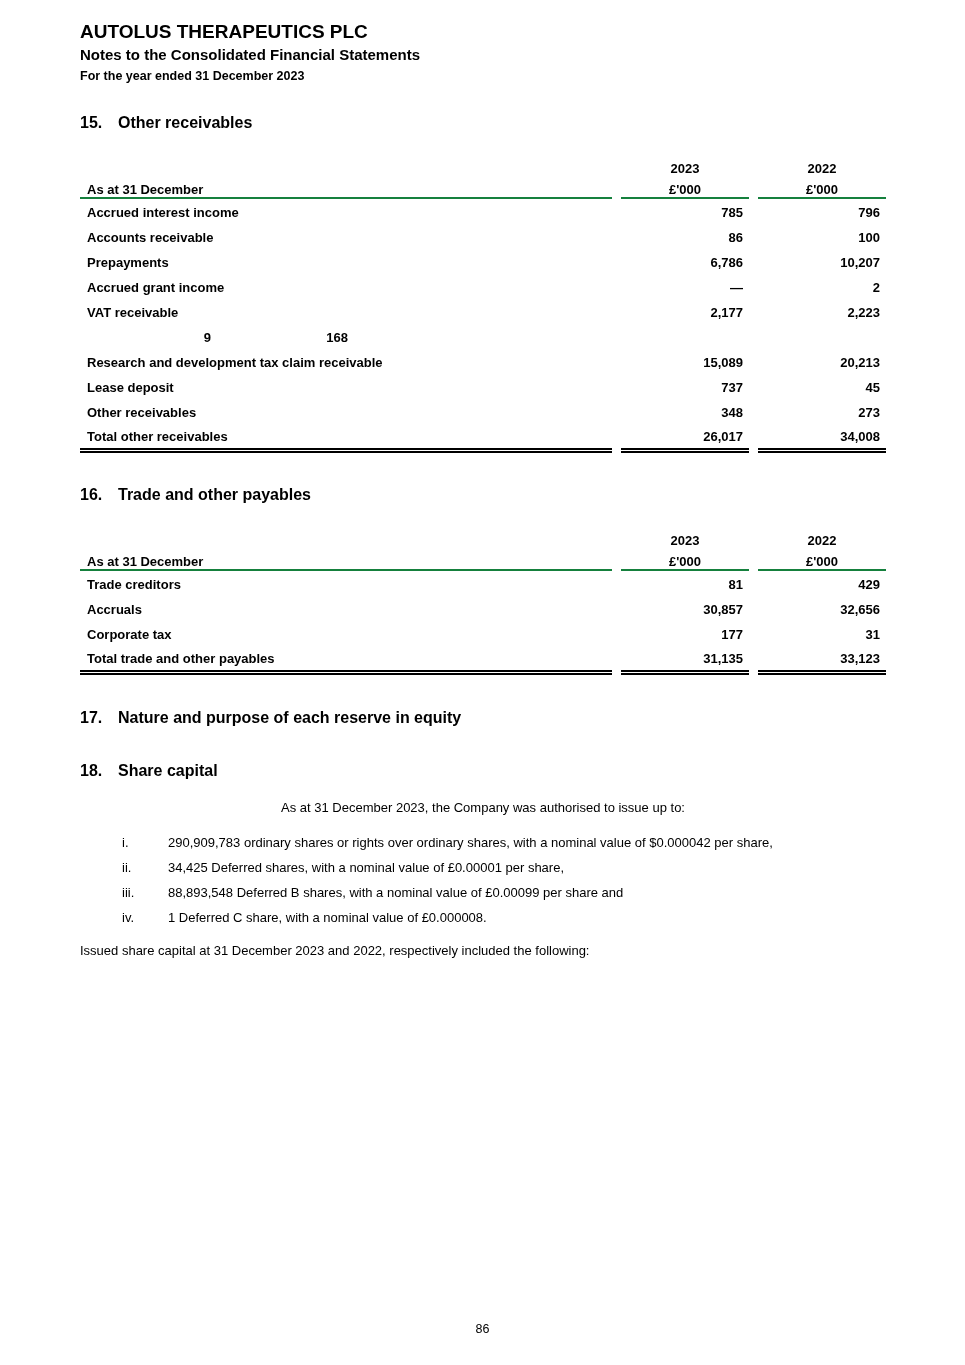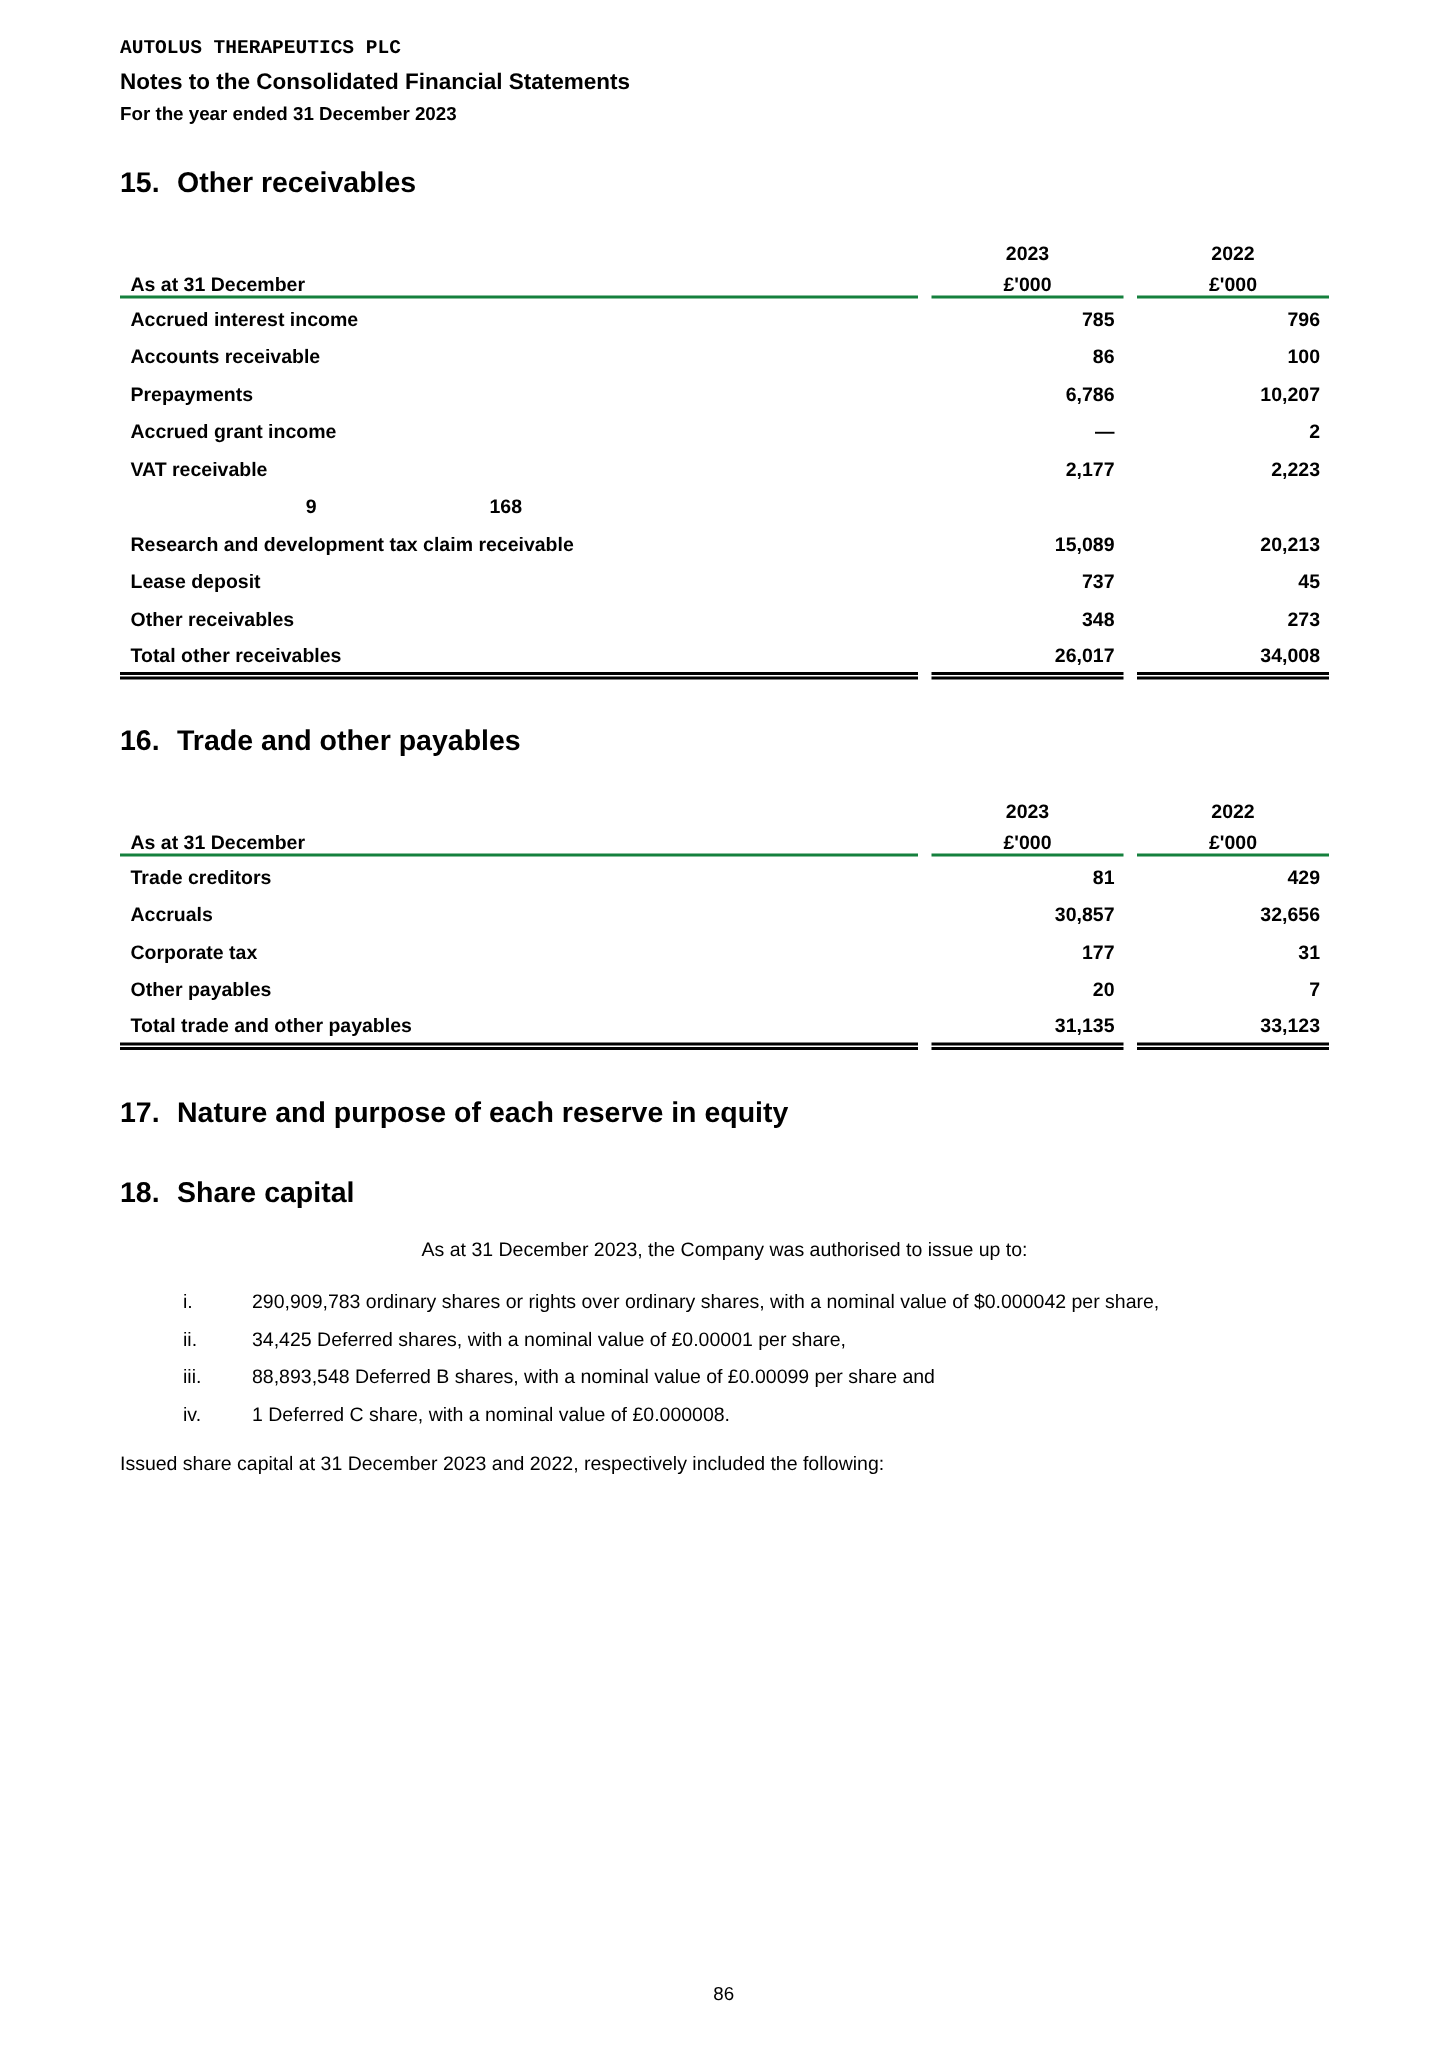--- a/index.html
+++ b/index.html
@@ -13,42 +13,41 @@
     font-size: 13px;
     overflow: hidden;
   }
   .content {
     position: absolute;
     left: 80px;
     top: 20px;
     width: 806px;
   }
   .company-name {
-    font-size: 13px;
+    font-size: 19px;
     font-weight: bold;
     margin: 0;
     line-height: 23px;
-    font-family: Liberation Mono, monospace;
   }
   .doc-title {
     font-size: 15px;
     font-weight: bold;
     margin: 3px 0 0 0;
     line-height: 18px;
   }
   .period-line {
     font-size: 12.5px;
     font-weight: bold;
     margin: 5px 0 0 0;
     line-height: 15px;
   }
   .section-heading {
     display: flex;
     font-weight: bold;
-    font-size: 19px;
+    font-size: 16px;
     line-height: 16px;
   }
   .sec-num { width: 38px; flex: 0 0 38px; }
   .mt-15 { margin-top: 31px; }
   .mt-16 { margin-top: 34px; }
   .mt-17 { margin-top: 35px; }
   .mt-18 { margin-top: 37px; }
 
   
   .fin-table { margin-top: 25px; }
@@ -187,25 +186,20 @@
         <div class="t-row data-row">
           <div class="cell-label">Accruals</div>
           <div class="cell-num">30,857</div>
           <div class="cell-num">32,656</div>
         </div>
         <div class="t-row data-row">
           <div class="cell-label">Corporate tax</div>
           <div class="cell-num">177</div>
           <div class="cell-num">31</div>
         </div>
-        <div class="t-row data-row">
-          <div class="cell-label">Other payables</div>
-          <div class="cell-num">20</div>
-          <div class="cell-num">7</div>
-        </div>
       <div class="t-row total-row">
         <div class="cell-label">Total trade and other payables</div>
         <div class="cell-num">31,135</div>
         <div class="cell-num">33,123</div>
       </div>
     </div>
 
     <div class="section-heading mt-17">
       <div class="sec-num">17.</div>
       <div>Nature and purpose of each reserve in equity</div>

